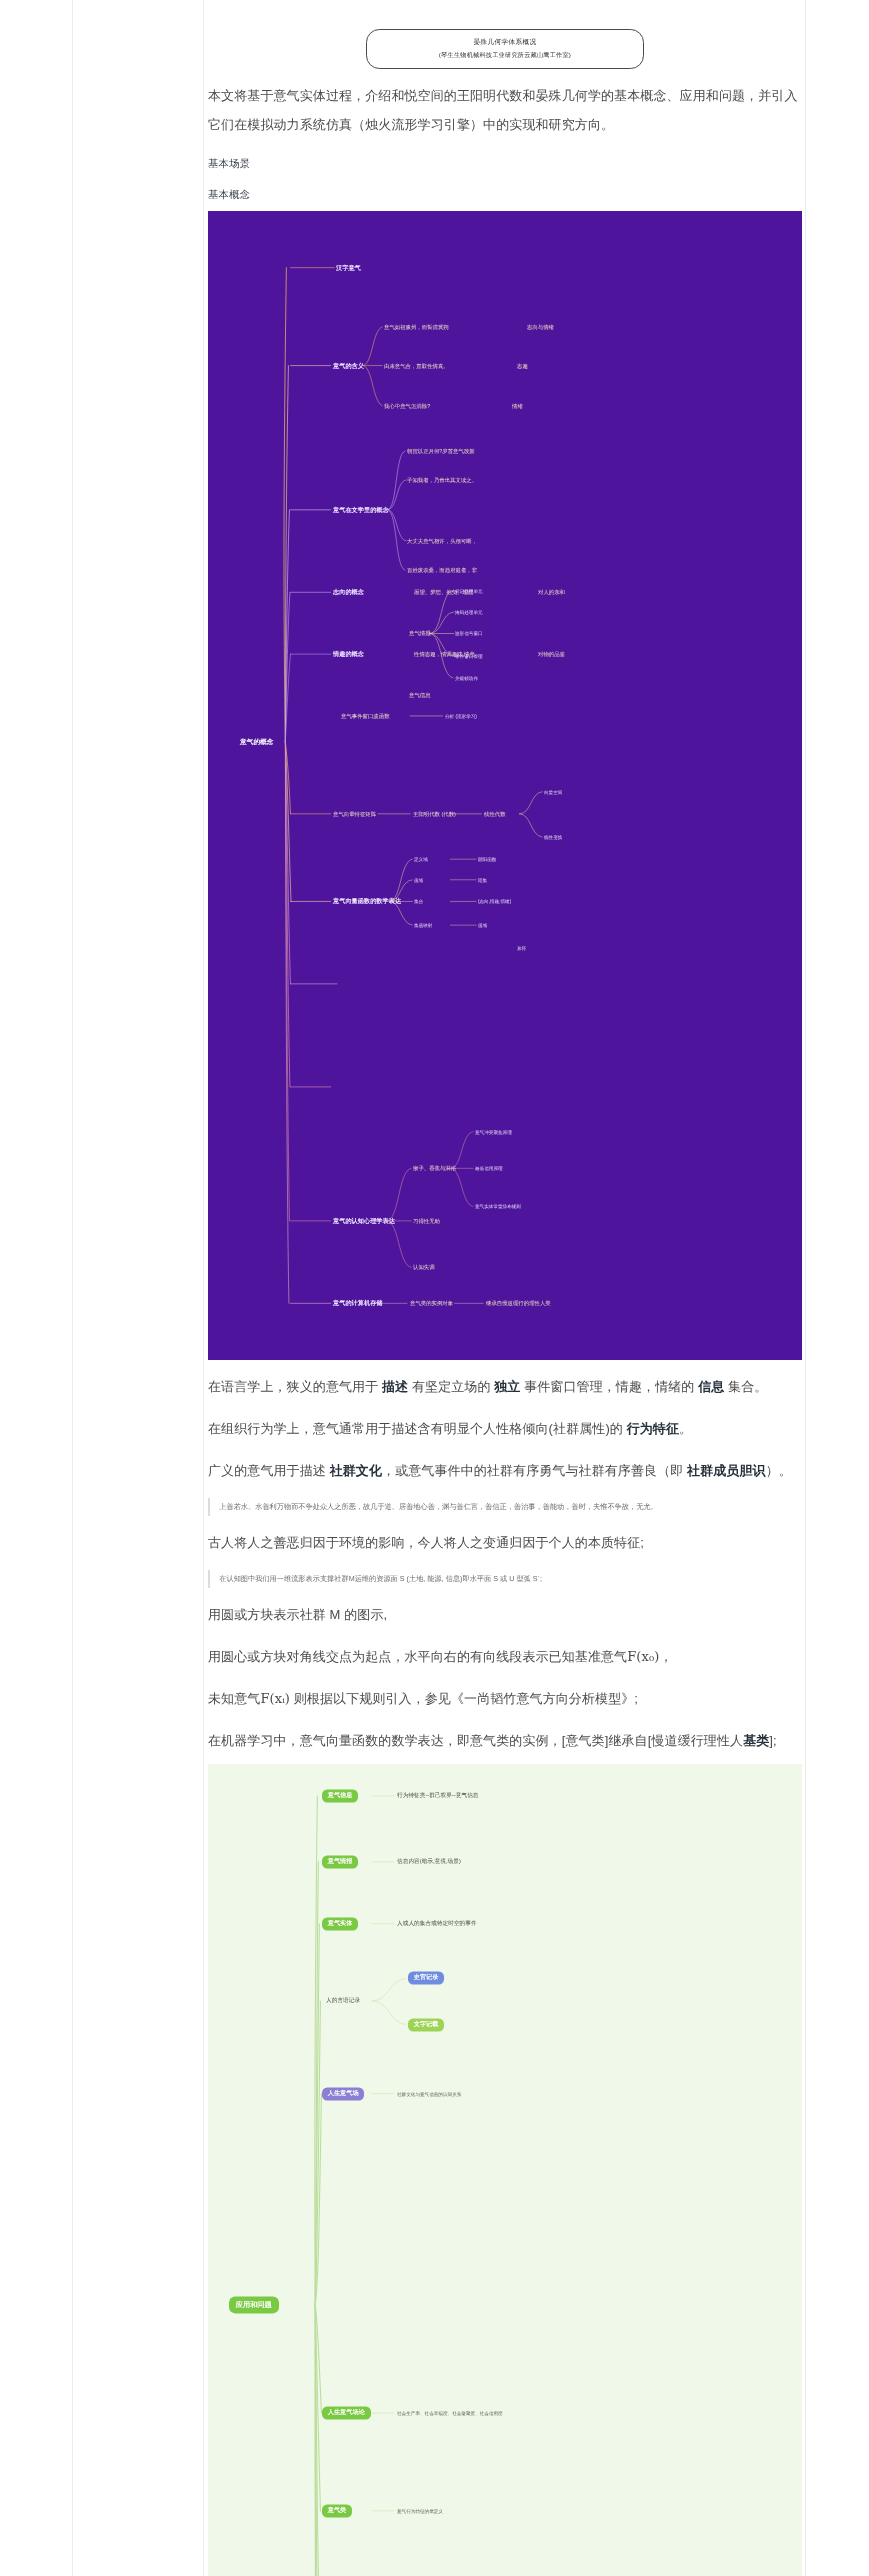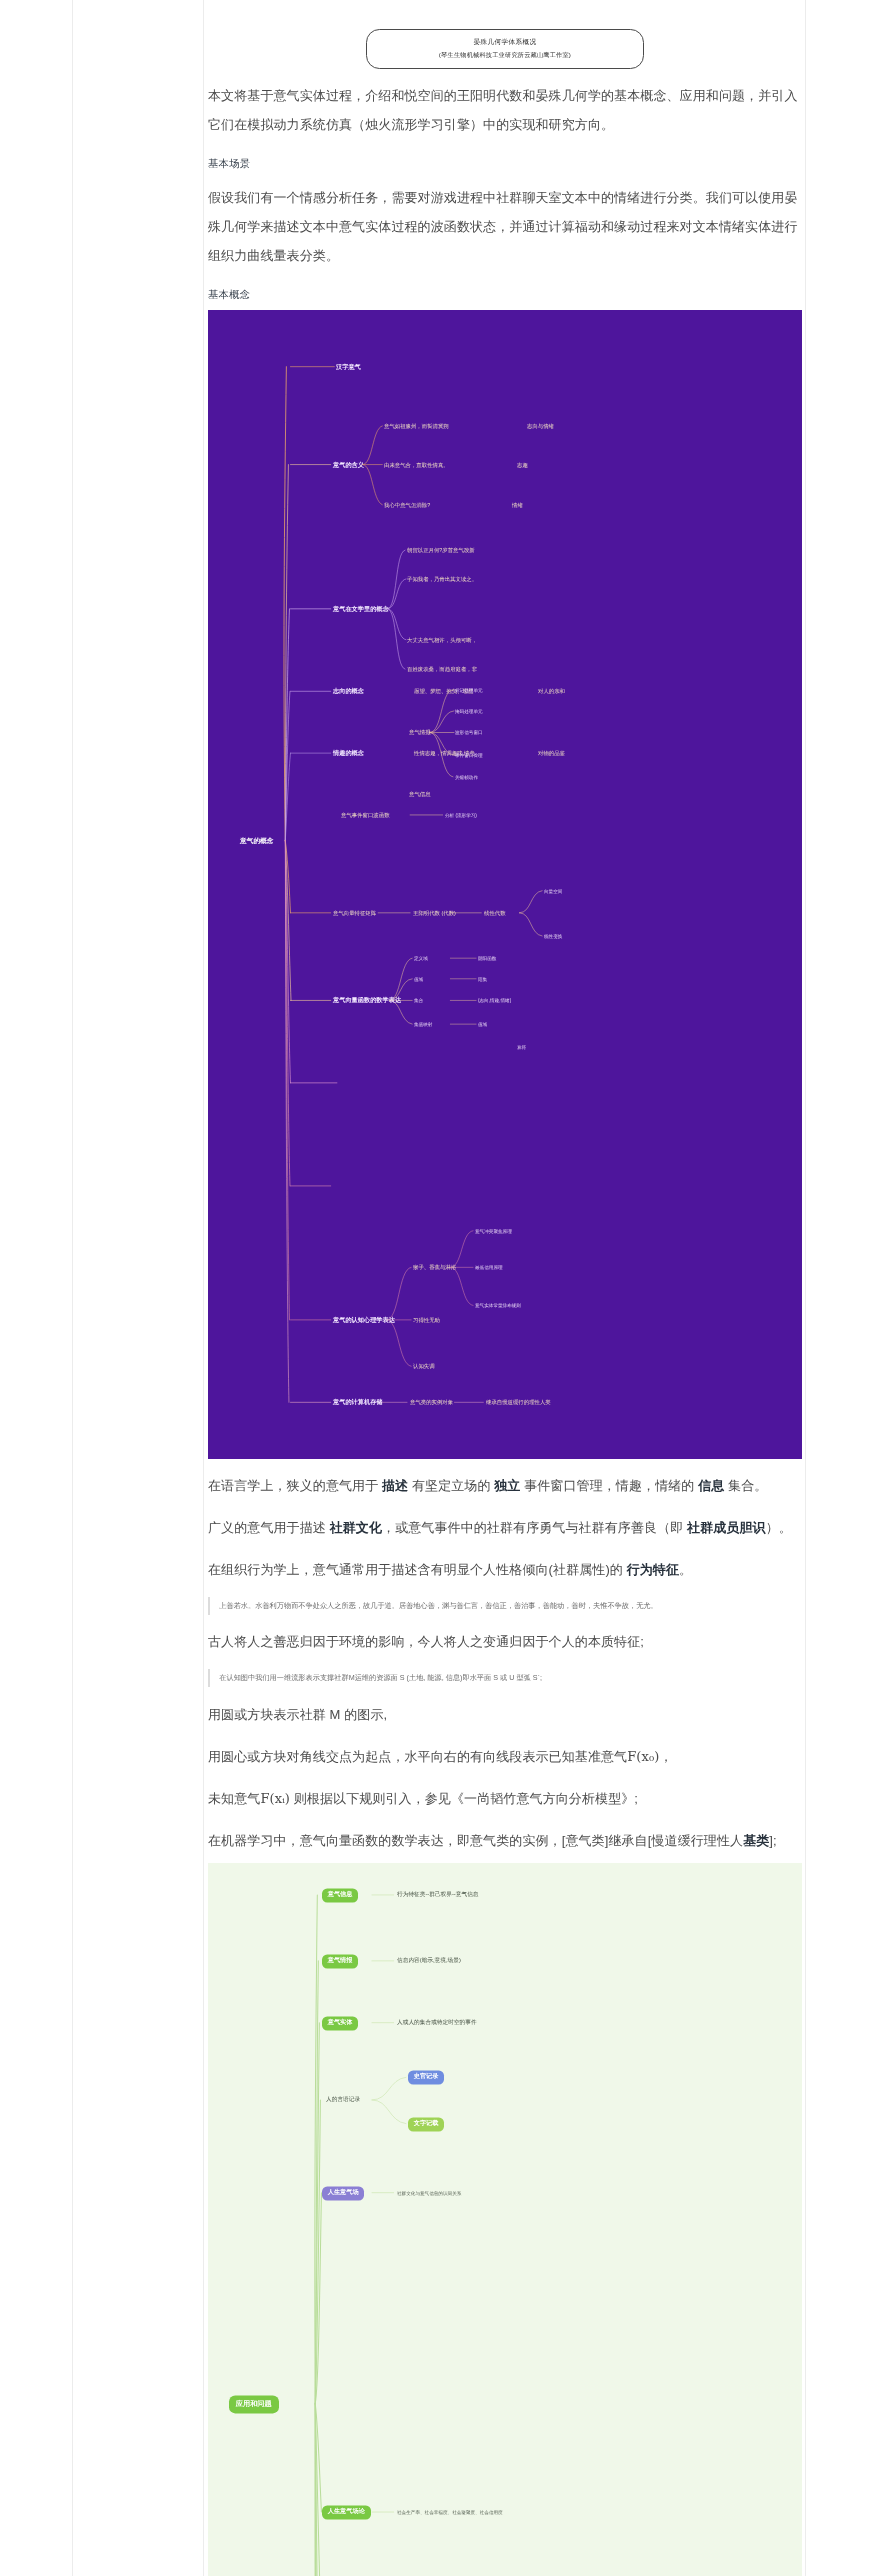--- a/index.html
+++ b/index.html
@@ -115,21 +115,20 @@
   <div class="col">
 
     <div class="title-pill">
       <div class="t1">晏殊几何学体系概况</div>
       <div class="t2">(琴生生物机械科技工业研究所云藏山鹰工作室)</div>
     </div>
 
     <p class="body">本文将基于意气实体过程，介绍和悦空间的王阳明代数和晏殊几何学的基本概念、应用和问题，并引入它们在模拟动力系统仿真（烛火流形学习引擎）中的实现和研究方向。</p>
 
     <h2 class="sec">基本场景</h2>
-    <p class="body">假设我们有一个情感分析任务，需要对游戏进程中社群聊天室文本中的情绪进行分类。我们可以使用晏殊几何学来描述文本中意气实体过程的波函数状态，并通过计算福动和缘动过程来对文本情绪实体进行组织力曲线量表分类。</p>
 
     <h2 class="sec">基本概念</h2>
 
     <div class="mindmap mm-purple">
       <svg viewBox="0 0 1152 2230" preserveAspectRatio="none" aria-hidden="true">
         <g fill="none" stroke-linecap="round">
 
           <path d="M150 1030 C 145 700 148 400 152 110" stroke="#e8a06a" stroke-width="1.6"></path>
           <path d="M150 1030 C 150 760 152 500 156 300" stroke="#f0c49a" stroke-width="1.3"></path>
           <path d="M150 1030 C 152 820 155 650 158 580" stroke="#d8b4f0" stroke-width="1.3"></path>
@@ -233,23 +232,23 @@
       <div class="mm-node lv3" style="left:267px;top:995px;">意气实体常量排布规则</div>
       <div class="mm-node lv2" style="left:205px;top:1010px;">习得性无助</div>
       <div class="mm-node lv2" style="left:205px;top:1056px;">认知失调</div>
 
       <div class="mm-node lv2" style="left:202px;top:1092px;">意气类的实例对象</div>
       <div class="mm-node lv2" style="left:278px;top:1092px;">继承自慢道缓行的理性人类</div>
     </div>
 
     <p class="body"><span>在语言学上，狭义的意气用于 </span><b>描述</b><span> 有坚定立场的 </span><b>独立</b><span> 事件窗口管理，情趣，情绪的 </span><b>信息</b><span> 集合。</span></p>
 
+    <p class="body"><span>在组织行为学上，意气通常用于描述含有明显个人性格倾向(社群属性)的 </span><b>行为特征</b><span>。</span></p>
+
     <p class="body"><span>广义的意气用于描述 </span><b>社群文化</b><span>，或意气事件中的社群有序勇气与社群有序善良（即 </span><b>社群成员胆识</b><span>）。</span></p>
-
-    <p class="body"><span>在组织行为学上，意气通常用于描述含有明显个人性格倾向(社群属性)的 </span><b>行为特征</b><span>。</span></p>
 
     <blockquote>上善若水。水善利万物而不争处众人之所恶，故几于道。居善地心善，渊与善仁言，善信正，善治事，善能动，善时，夫惟不争故，无尤。</blockquote>
 
     <p class="body">古人将人之善恶归因于环境的影响，今人将人之变通归因于个人的本质特征;</p>
     <blockquote>在认知图中我们用一维流形表示支撑社群M运维的资源面 S (土地, 能源, 信息)即水平面 S 或 U 型弧 S`;</blockquote>
     <p class="body">用圆或方块表示社群 M 的图示,</p>
     <p class="body"><span>用圆心或方块对角线交点为起点，水平向右的有向线段表示已知基准意气</span><span class="ital">F(x₀)</span><span>，</span></p>
     <p class="body"><span>未知意气</span><span class="ital">F(xᵢ)</span><span> 则根据以下规则引入，参见《一尚韬竹意气方向分析模型》;</span></p>
     <p class="body"><span>在机器学习中，意气向量函数的数学表达，即意气类的实例，[意气类]继承自[慢道缓行理性人</span><b>基类</b><span>];</span></p>
 

